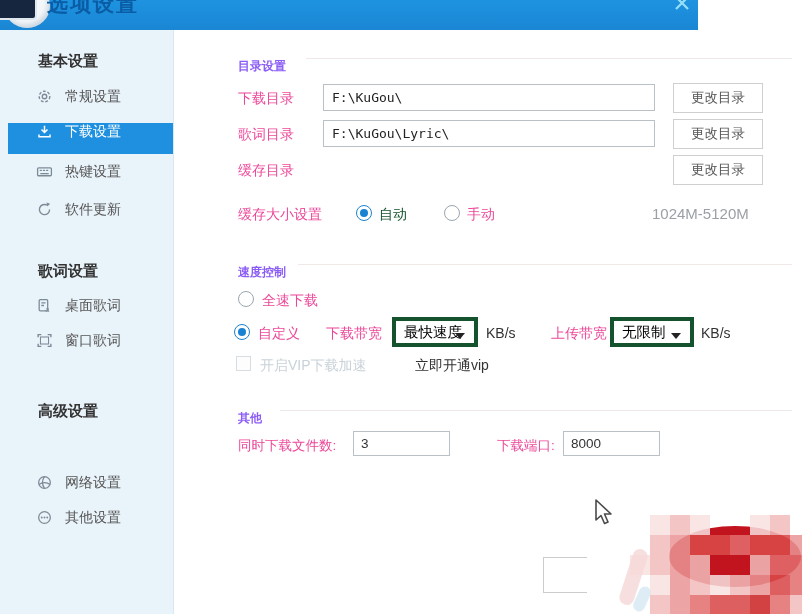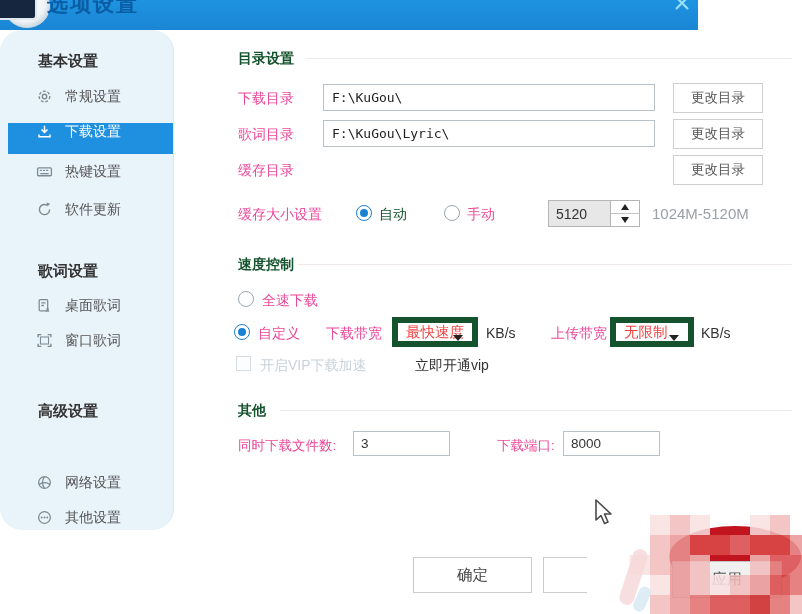--- a/index.html
+++ b/index.html
@@ -11,32 +11,32 @@
     background:linear-gradient(#1e93e0,#1a86d4);}
   #title-text{position:absolute;left:47px;top:-10px;font-size:21px;font-weight:bold;
     color:#0a5da5;letter-spacing:2px;}
   #logo-circle{position:absolute;left:4px;top:-16px;width:46px;height:44px;border-radius:50%;
     background:#f3f7fa;box-shadow:inset -2px -3px 5px rgba(150,170,190,.45);}
   #logo-chip{position:absolute;left:-5px;top:-9px;width:38px;height:25px;border-radius:4px;
     background:#17263f;border:2px solid #dfe7ee;}
   #close-x{position:absolute;right:6px;top:-7px;width:20px;height:20px;}
 
   
-  #sidebar{position:absolute;left:0;top:30px;width:173px;height:500px;
-    background:#e9f3fa;border-right:1px solid #d9e7f1;border-radius:22px;}
+  #sidebar{position:absolute;left:0;top:30px;width:173px;height:584px;
+    background:#e9f3fa;border-right:1px solid #d9e7f1;}
   .sb-header{position:absolute;left:38px;font-size:15px;font-weight:bold;color:#333;}
   .sb-item{position:absolute;left:36px;height:27px;display:flex;align-items:flex-start;
     font-size:14px;color:#555;cursor:pointer;}
   .sb-item .ic{width:17px;height:17px;margin-right:12px;display:flex;align-items:center;}
   .sb-item.selected{left:8px;width:165px;padding-left:28px;box-sizing:border-box;
     background:#1f90e0;color:#fff;height:31px;}
   .sb-item.selected .ic{margin-right:12px;}
 
   
-  .sec-title{position:absolute;font-size:14px;font-weight:bold;color:#14532d;}
+  .sec-title{position:absolute;font-size:12px;font-weight:bold;color:#8b5cf6;margin-top:8px;}
   .sec-rule{position:absolute;height:1px;background:#f0e7e7;}
   .flabel{position:absolute;font-size:14px;color:#ec4899;white-space:nowrap;}
   .dir-input{position:absolute;width:332px;height:27px;box-sizing:border-box;
     border:1px solid #b9c0c6;background:#fff;padding:0 8px;
     font-family:"DejaVu Sans Mono","Liberation Mono",monospace;font-size:13px;color:#222;}
   .chg-btn{position:absolute;width:90px;height:30px;box-sizing:border-box;
     border:1px solid #cfcfcf;background:#fff;font-size:13.5px;color:#555;
     display:flex;align-items:center;justify-content:center;cursor:pointer;}
 
   
@@ -55,22 +55,22 @@
     font-size:14px;color:#333;display:flex;align-items:center;padding-left:7px;box-sizing:border-box;}
   #spin-arrows{flex:1;display:flex;flex-direction:column;}
   #spin-up,#spin-down{flex:1;display:flex;align-items:center;justify-content:center;cursor:pointer;}
   #spin-up{border-bottom:1px solid #c4c4c4;}
   .tri-up{width:0;height:0;border-left:4px solid transparent;border-right:4px solid transparent;
     border-bottom:6px solid #222;}
   .tri-down{width:0;height:0;border-left:4px solid transparent;border-right:4px solid transparent;
     border-top:6px solid #222;}
 
   
-  .combo{position:absolute;height:30px;box-sizing:border-box;border:6px solid #14532d;
-    background:#fff;display:flex;align-items:center;padding-left:8px;font-size:14.5px;color:#ef4444;
+  .combo{position:absolute;height:30px;box-sizing:border-box;border:4px solid #14532d;
+    background:#fff;display:flex;align-items:center;padding-left:8px;font-size:14.5px;color:#000000;
     cursor:pointer;}
   .combo .caret{position:absolute;right:9px;top:12px;width:0;height:0;
     border-left:5px solid transparent;border-right:5px solid transparent;border-top:6px solid #222;}
 
   .small-input{position:absolute;width:97px;height:25px;box-sizing:border-box;
     border:1px solid #b9c0c6;background:#fff;padding:0 7px;font-size:13.5px;color:#333;}
 
   
   .foot-btn{position:absolute;box-sizing:border-box;border:1px solid #ccc;background:#fff;
     font-size:15.5px;color:#444;display:flex;align-items:center;justify-content:center;cursor:pointer;}
@@ -211,31 +211,20 @@
   <div class="chg-btn" style="left:673px;top:119px">更改目录</div>
 
   <div class="flabel" style="left:238px;top:162px">缓存目录</div>
   <div class="chg-btn" style="left:673px;top:155px">更改目录</div>
 
   <div class="flabel" style="left:238px;top:206px">缓存大小设置</div>
   <div class="radio on" style="left:356px;top:205px"></div>
   <div class="flabel" style="left:379px;top:206px;color:#14532d">自动</div>
   <div class="radio" style="left:444px;top:205px"></div>
   <div class="flabel" style="left:467px;top:206px">手动</div>
-  <div id="spinner">
-    <div id="spin-val">5120</div>
-    <div id="spin-arrows">
-      <div id="spin-up">
-          <div class="tri-up"></div>
-        </div>
-      <div id="spin-down">
-          <div class="tri-down"></div>
-        </div>
-    </div>
-  </div>
   <div class="flabel" style="left:652px;top:205px;font-size:15px;color:#9aa0a6">1024M-5120M</div>
 
   <div class="sec-title" style="left:238px;top:256px">速度控制</div>
   <div class="sec-rule" style="left:298px;top:264px;width:494px"></div>
 
   <div class="radio" style="left:238px;top:291px"></div>
   <div class="flabel" style="left:262px;top:292px">全速下载</div>
 
   <div class="radio on" style="left:234px;top:324px"></div>
   <div class="flabel" style="left:258px;top:325px">自定义</div>
@@ -257,25 +246,23 @@
   <div class="flabel" style="left:415px;top:357px;color:#333">立即开通vip</div>
 
   <div class="sec-title" style="left:238px;top:402px">其他</div>
   <div class="sec-rule" style="left:280px;top:410px;width:512px"></div>
 
   <div class="flabel" style="left:238px;top:437px;font-size:13.5px">同时下载文件数:</div>
   <input class="small-input" style="left: 353px; top: 431px;" value="3">
   <div class="flabel" style="left:497px;top:437px;font-size:13.5px">下载端口:</div>
   <input class="small-input" style="left: 563px; top: 431px;" value="8000">
 
-  <div class="foot-btn" style="left:413px;top:557px;width:119px;height:36px">确定</div>
   <div id="cancel-partial"></div>
 
   <div id="red-ellipse"></div>
-  <div class="foot-btn" id="apply-btn">应用</div>
   <div id="mosaic">
       <div class="mcell" style="left: 20px; top: 0px; background: rgba(249, 224, 224, 0.85);"></div>
       <div class="mcell" style="left: 40px; top: 0px; background: rgba(242, 187, 187, 0.85);"></div>
       <div class="mcell" style="left: 60px; top: 0px; background: rgba(249, 224, 224, 0.85);"></div>
       <div class="mcell" style="left: 120px; top: 0px; background: rgba(249, 224, 224, 0.85);"></div>
       <div class="mcell" style="left: 140px; top: 0px; background: rgba(242, 187, 187, 0.85);"></div>
       <div class="mcell" style="left: 20px; top: 20px; background: rgba(242, 187, 187, 0.85);"></div>
       <div class="mcell" style="left: 40px; top: 20px; background: rgba(234, 148, 148, 0.85);"></div>
       <div class="mcell" style="left: 60px; top: 20px; background: rgba(217, 73, 73, 0.88);"></div>
       <div class="mcell" style="left: 80px; top: 20px; background: rgba(217, 73, 73, 0.88);"></div>

